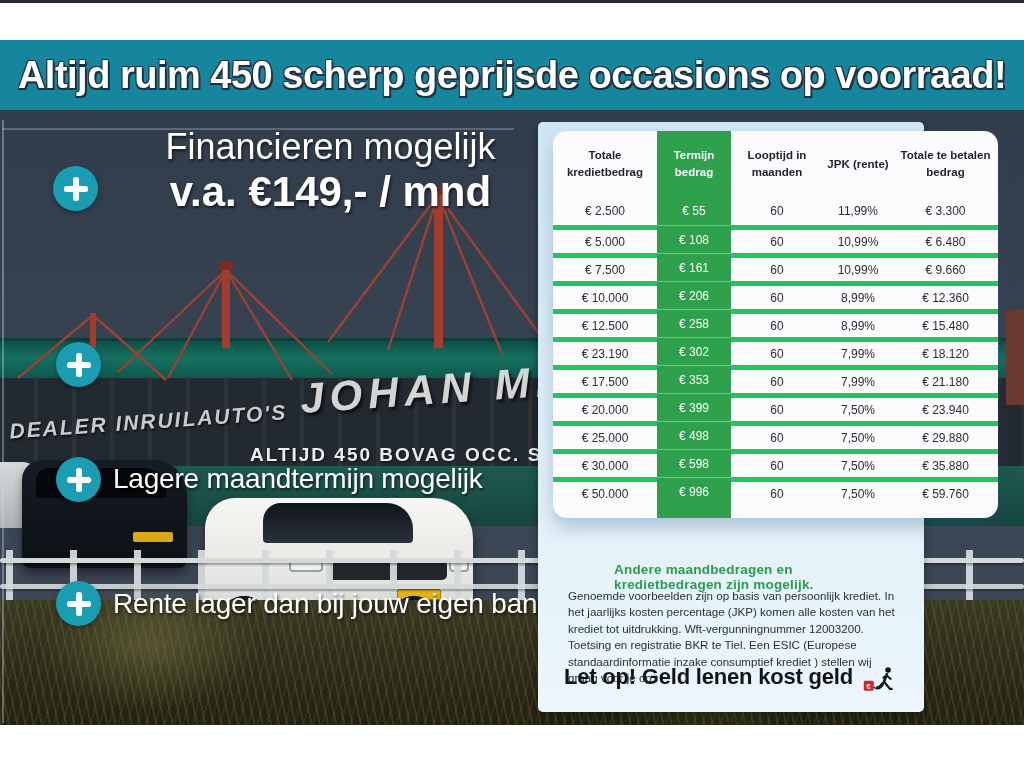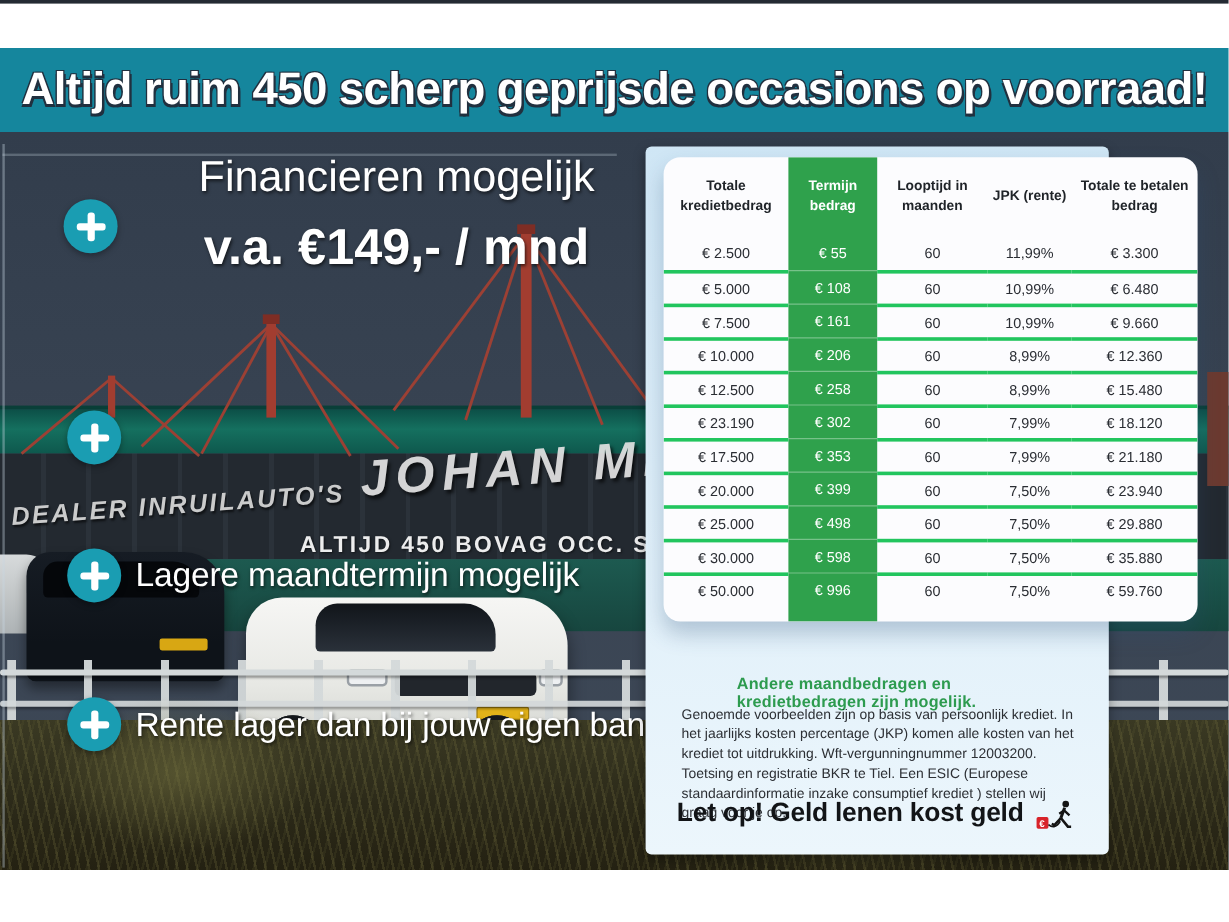--- a/index.html
+++ b/index.html
@@ -113,21 +113,21 @@
   }
   .plus::before, .plus::after {
     content:""; position:absolute; left:50%; top:50%; background:#fff; border-radius:2.5px;
     transform:translate(-50%,-50%);
   }
   .plus::before { width:24px; height:6px; }
   .plus::after  { width:6px; height:24px; }
 
   .hero-text { position:absolute; left:118px; top:126px; width:425px; text-align:center; color:#fff; }
   .hero-line1 { font-size:36px; font-weight:400; text-shadow:1px 2px 3px rgba(0,0,0,.65); }
-  .hero-line2 { font-size:42px; font-weight:bold; margin-top:14px; text-shadow:1px 2px 3px rgba(0,0,0,.65); }
+  .hero-line2 { font-size:42px; font-weight:bold; text-shadow:1px 2px 3px rgba(0,0,0,.65); }
   .benefit-label {
     position:absolute; left:113px; color:#fff; font-size:28px; letter-spacing:-0.2px; white-space:nowrap;
     text-shadow:1px 2px 3px rgba(0,0,0,.65);
   }
 
   
   .finance-panel {
     position:absolute; left:538px; top:122px; width:386px; height:590px; border-radius:5px;
     background:linear-gradient(180deg,#cfe6f5 0%, #ddeef9 45%, #ecf6fc 100%);
     box-shadow:0 4px 10px rgba(0,0,0,.35);
@@ -137,21 +137,21 @@
     background:#fcfcfe; border-radius:14px; box-shadow:0 10px 18px rgba(44,78,120,.28);
     overflow:hidden;
   }
   .green-strip { position:absolute; left:104px; top:0; width:74px; height:100%; background:#2fa14c; }
   .tgrid { position:relative; z-index:1; }
   .thead, .trow { display:grid; grid-template-columns:104px 74px 92px 70px 105px; align-items:center; }
   .thead { height:66px; }
   .hcell { font-size:11.5px; font-weight:bold; color:#1f2328; text-align:center; line-height:1.45; padding:0 4px; }
   .hcell.c1 { color:#ffffff; }
   .trow { height:28px; }
-  .tcell { font-size:12px; color:#2a2d33; text-align:center; border-top:3px solid #22c55e; height:100%; display:flex; align-items:center; justify-content:center; }
+  .tcell { font-size:12px; color:#2a2d33; text-align:center; border-top:5px solid #22c55e; height:100%; display:flex; align-items:center; justify-content:center; }
   .tcell.c1 { color:#ffffff; border-top:1px solid rgba(255,255,255,.35); }
   .trow:first-child .tcell { border-top:none; }
 
   .panel-note {
     position:absolute; left:30px; right:24px; top:440px;
     color:#2d9b4f; font-size:13.5px; font-weight:bold; letter-spacing:.2px;margin-left:46px;
   }
   .panel-disclaimer {
     position:absolute; left:30px; right:22px; top:466px;
     color:#2c2f34; font-size:11.6px; line-height:1.42;

